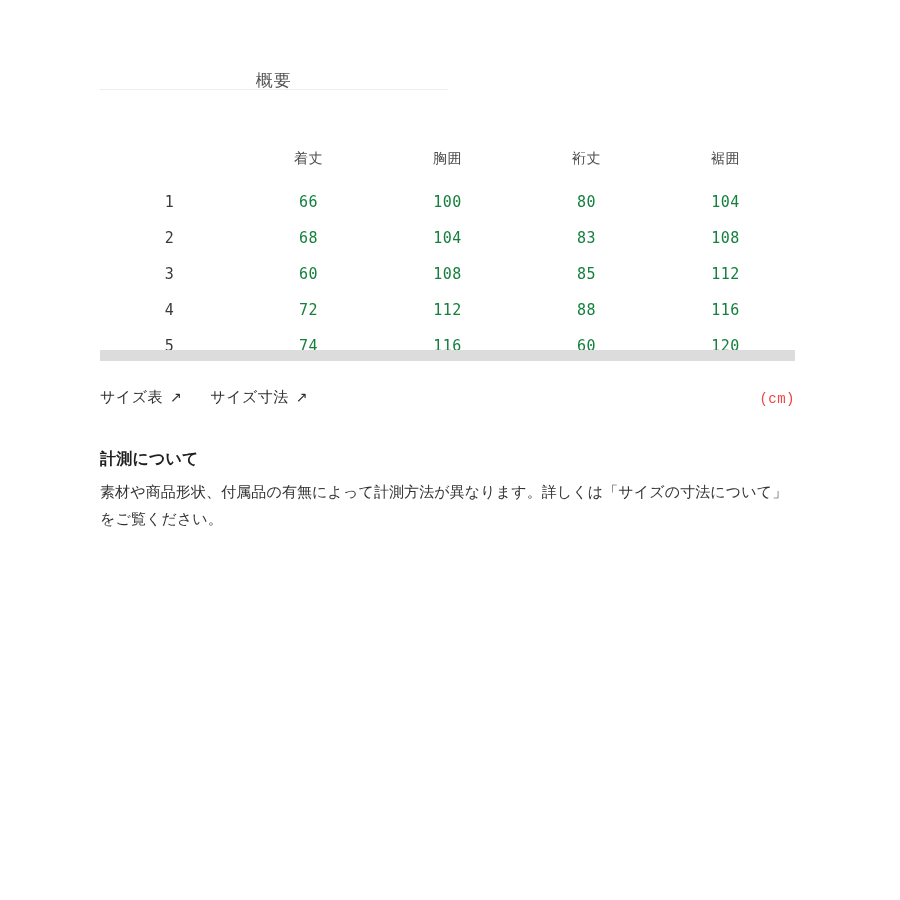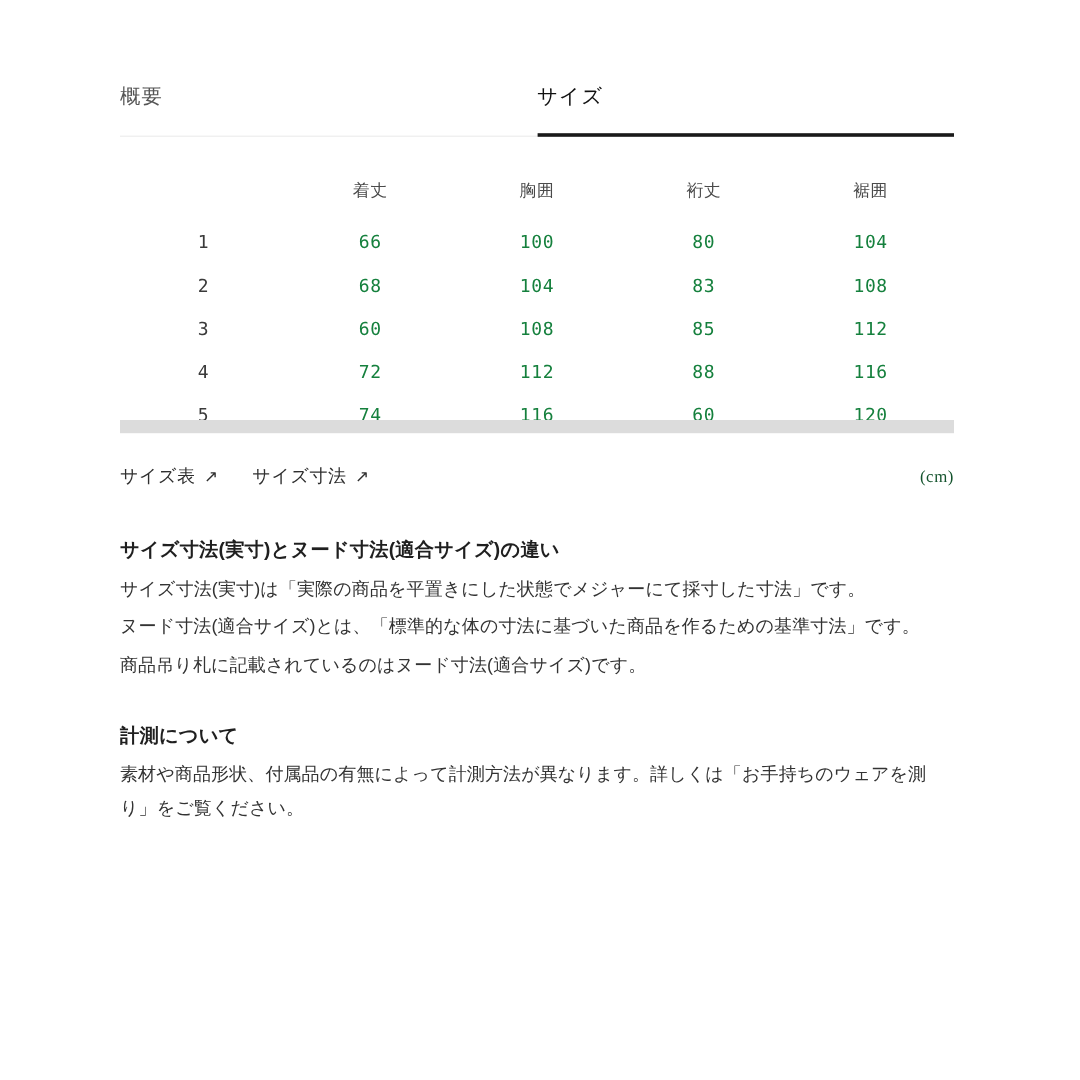--- a/index.html
+++ b/index.html
@@ -27,24 +27,23 @@
   
   .tabs {
     position: absolute;
     left: 100px;
     top: 72px;
     width: 695px;
     display: flex;
   }
   .tab {
     flex: 0 0 50%;
-    text-align: left;
+    text-align: center;
     font-size: 17px;
     line-height: 1;
-    padding-bottom: 22px;
     letter-spacing: 1px;
     cursor: pointer;
     user-select: none;
   }
   .tab-inactive {
     color: #555555;
     border-bottom: 1px solid #ededed;
   }
   .tab-active {
     color: #111111;
@@ -116,22 +115,22 @@
   .arrow-ne {
     display: inline-block;
     margin-left: 7px;
     font-size: 14px;
     line-height: 1;
     color: #2f2f2f;
   }
   .unit {
     margin-left: auto;
     font-size: 14px;
-    color: #14532d;
-    font-family: Liberation Serif, serif;
+    color: #ef4444;
+    font-family: Liberation Mono, monospace;
     letter-spacing: 0.5px;
   }
 
   
   .prose {
     position: absolute;
     left: 100px;
     top: 446px;
     width: 700px;
   }
@@ -154,23 +153,20 @@
 </style>
 </head>
 <body>
 
 <div class="page">
 
   <div class="tabs">
     <div class="tab tab-inactive">
       <span>概要</span>
     </div>
-    <div class="tab tab-active">
-      <span>サイズ</span>
-    </div>
   </div>
 
   <table class="size-table">
     <colgroup>
       <col class="c-idx">
         <col class="c-val">
         <col class="c-val">
         <col class="c-val">
         <col class="c-val">
     </colgroup>
@@ -225,27 +221,21 @@
   <div class="scroll-track"></div>
 
   <div class="link-row">
     <a class="ext-link" href="#"><span>サイズ表</span><span class="arrow-ne">↗</span></a>
     <a class="ext-link" href="#"><span>サイズ寸法</span><span class="arrow-ne">↗</span></a>
     <span class="unit">(cm)</span>
   </div>
 
   <div class="prose">
 
-    <div class="section">
-      <h3 class="sec-title">サイズ寸法(実寸)とヌード寸法(適合サイズ)の違い</h3>
-      <p class="sec-body">サイズ寸法(実寸)は「実際の商品を平置きにした状態でメジャーにて採寸した寸法」です。</p>
-      <p class="sec-body">ヌード寸法(適合サイズ)とは、「標準的な体の寸法に基づいた商品を作るための基準寸法」です。</p>
-      <p class="sec-body">商品吊り札に記載されているのはヌード寸法(適合サイズ)です。</p>
-    </div>
 
     <div class="section">
       <h3 class="sec-title">計測について</h3>
-      <p class="sec-body">素材や商品形状、付属品の有無によって計測方法が異なります。詳しくは「お手持ちのウェアを測り」をご覧ください。</p>
+      <p class="sec-body">素材や商品形状、付属品の有無によって計測方法が異なります。詳しくは「サイズの寸法について」をご覧ください。</p>
     </div>
 
   </div>
 
 </div>
 
 </body></html>

